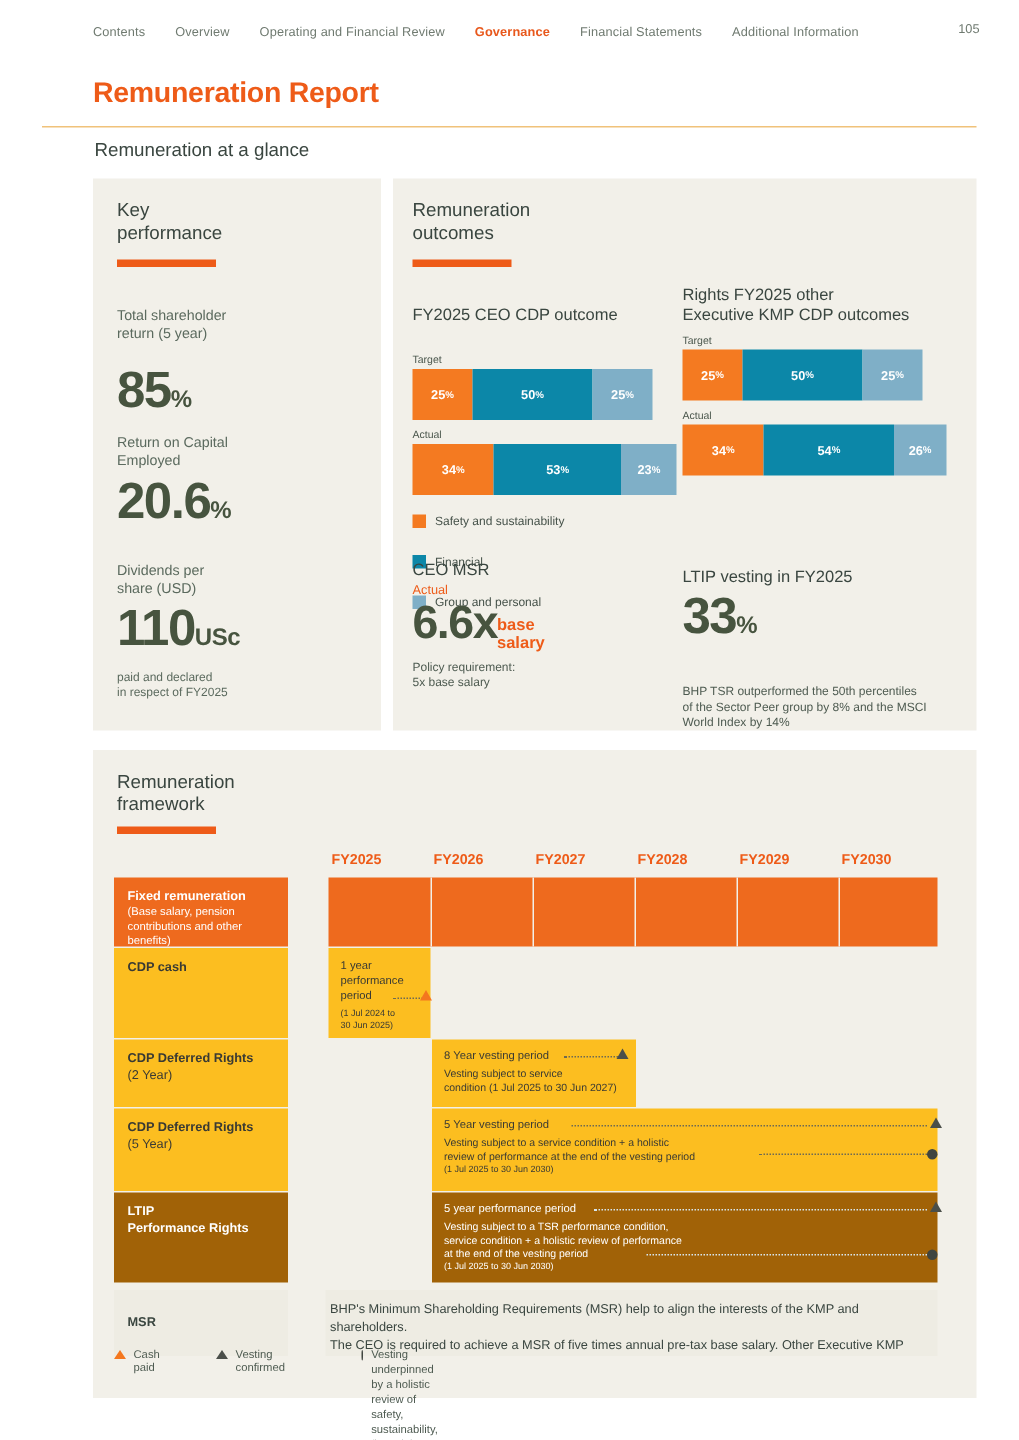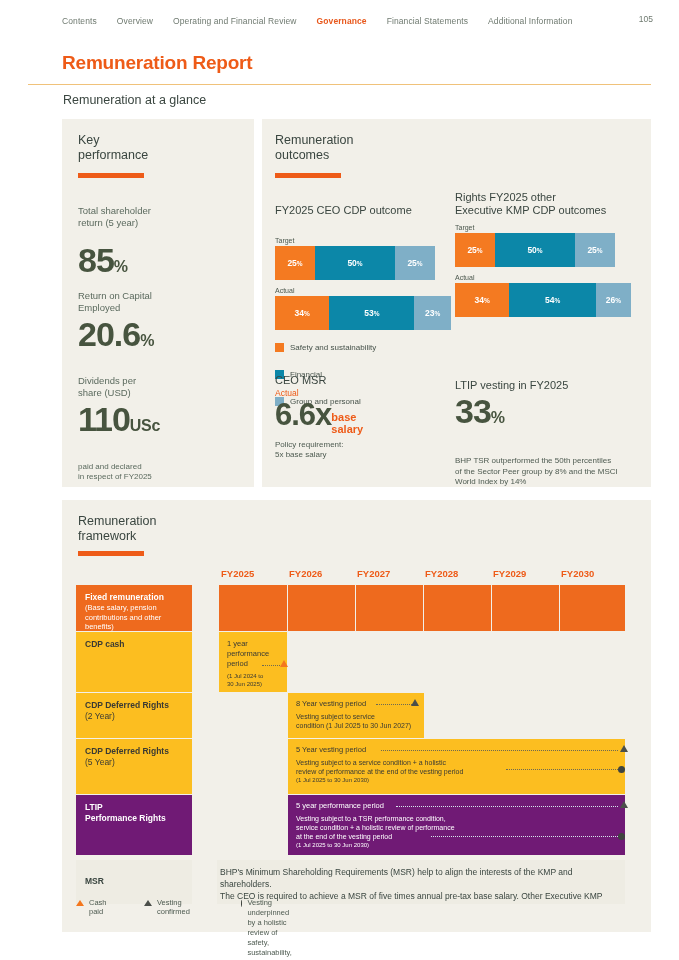--- a/index.html
+++ b/index.html
@@ -33,21 +33,21 @@
   .panel-title{font-size:12.5px;color:#3a4640;line-height:15px;}
   .rule-orange{width:66px;height:5px;background:#ee5b18;}
 
   
   .kp-title{position:absolute;left:78px;top:133px;}
   .kp-rule{position:absolute;left:78px;top:173px;}
   .kp-block{position:absolute;left:78px;}
   .kp-label{font-size:9.5px;color:#5b6a5e;line-height:12px;}
   .kp-big{font-size:34px;font-weight:bold;color:#47543f;line-height:36px;letter-spacing:-1px;}
   .kp-unit{font-size:16px;font-weight:bold;letter-spacing:-.3px;}
-  .kp-note{font-size:8px;color:#5b6a5e;line-height:10px;margin-top:18px;}
+  .kp-note{font-size:8px;color:#5b6a5e;line-height:10px;margin-top:3px;}
 
   
   .out-title{position:absolute;left:275px;top:133px;}
   .out-rule{position:absolute;left:275px;top:173px;}
   .chart-h{font-size:11px;color:#3a4640;line-height:13px;}
   .bar-cap{font-size:7px;color:#4b574d;margin-bottom:2px;}
   .stack{display:flex;height:34px;width:160px;}
   .seg{display:flex;align-items:center;justify-content:center;color:#fff;font-weight:bold;font-size:8.5px;}
   .seg .pct{font-size:6.5px;font-weight:bold;}
   .c-orange{background:#f47a21;}
@@ -77,21 +77,21 @@
   .lbl{position:absolute;left:0;width:116px;box-sizing:border-box;padding:7px 9px 0 9px;}
   .lbl .t1{font-size:8.5px;font-weight:bold;line-height:11px;}
   .lbl .t2{font-size:7.5px;line-height:9.5px;}
   .bar{position:absolute;box-sizing:border-box;}
   .bar .bt{font-size:7.5px;line-height:10px;}
   .bar .bb{font-size:7px;line-height:9px;}
   .bar .bs{font-size:6px;line-height:8px;}
 
   .bg-orange{background:#ee6a1e;color:#fff;}
   .bg-yellow{background:#fcbe20;color:#3a3a33;}
-  .bg-teal{background:#701a75;color:#fff;}
+  .bg-teal{background:#a16207;color:#fff;}
   .bg-light{background:#eeece3;color:#3a4640;}
 
   .dots{position:absolute;border-top:1px dotted #6e6a52;height:0;}
   .dots.w{border-top-color:#d8e6ee;}
   .tri{position:absolute;width:0;height:0;border-left:4.5px solid transparent;border-right:4.5px solid transparent;}
   .tri.orange{border-bottom:7px solid #f4771e;}
   .tri.dark{border-bottom:7px solid #4b4f4a;}
   .dot{position:absolute;width:7px;height:7px;border-radius:50%;background:#3f443f;}
 
   .msrrow .txt{font-size:8.5px;line-height:12px;color:#3a4640;}

